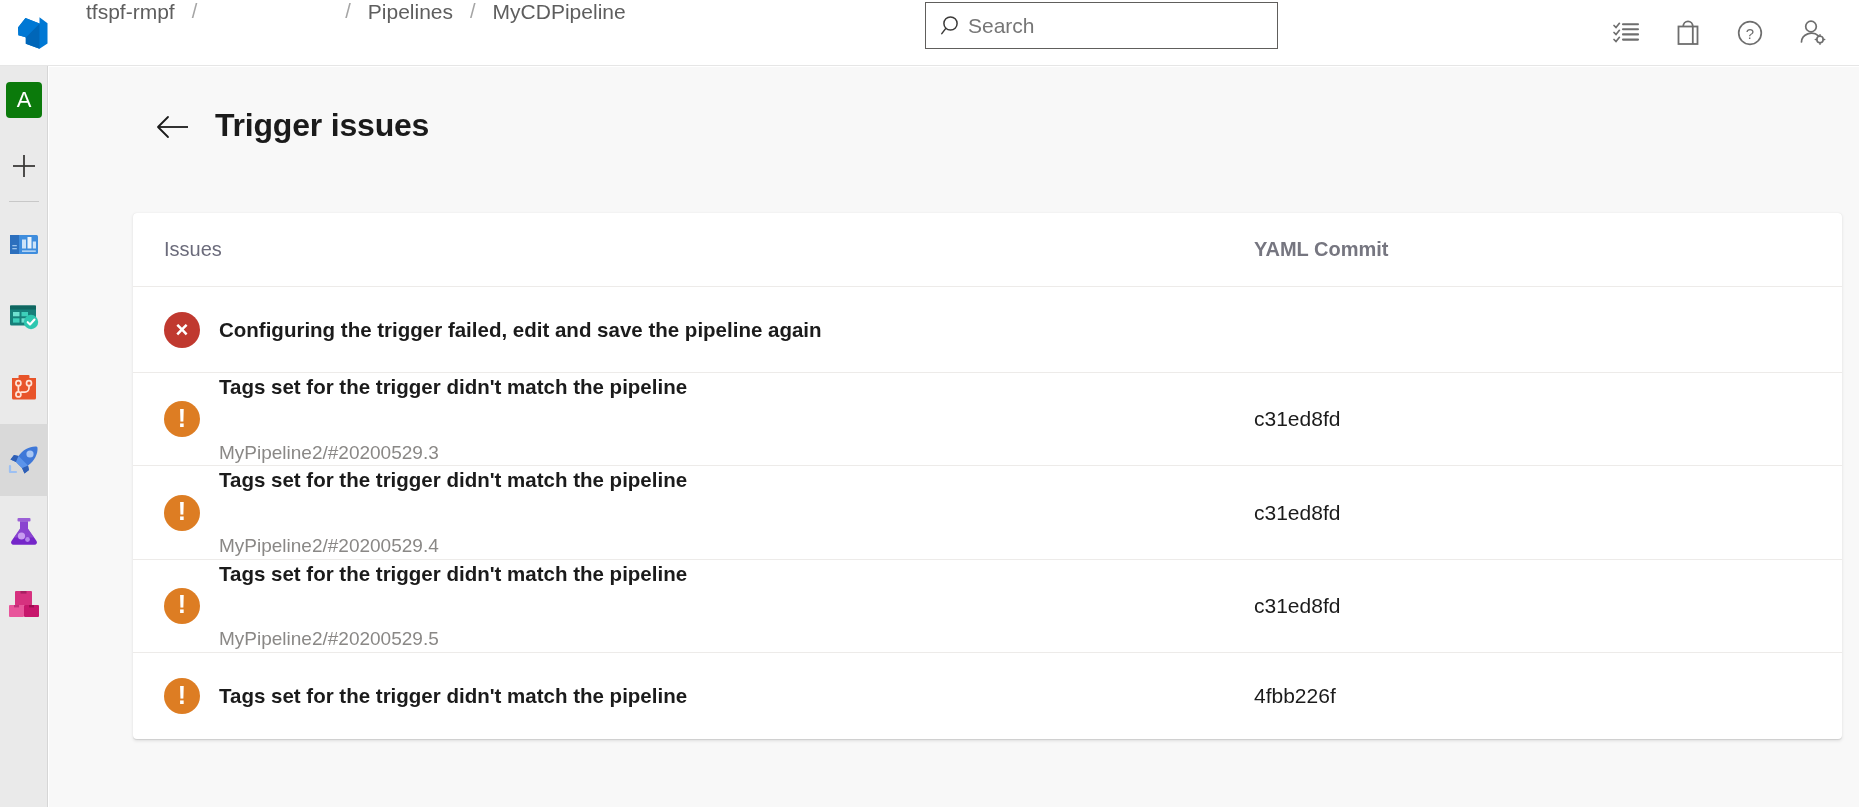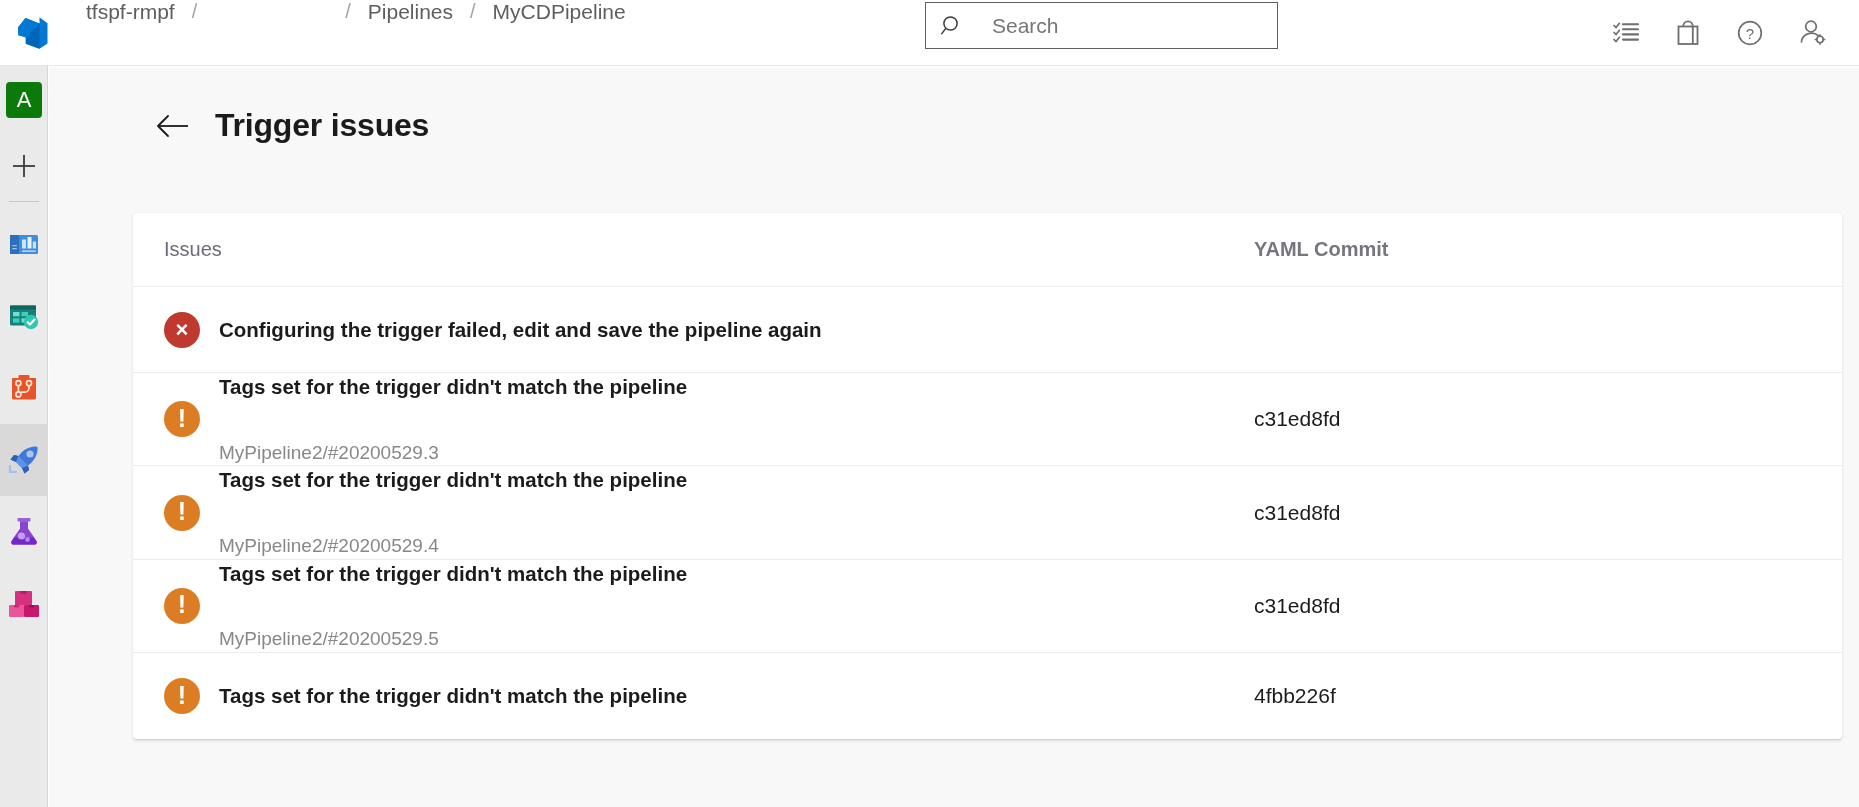--- a/index.html
+++ b/index.html
@@ -63,21 +63,21 @@
     align-items: center;
     padding-left: 14px;
   }
   .search-icon { flex: 0 0 26px; height: 24px; }
   .search-input {
     border: none; outline: none;
     font-family: "Liberation Sans", sans-serif;
     font-size: 21px;
     color: #6b6b6b;
     background: transparent;
-    margin-left: 24px;
+    margin-left: 0;
     width: 270px;
   }
   .search-input::placeholder { color: #767676; }
 
   .topicons {
     position: absolute;
     right: 16px; top: 0;
     height: 66px;
     display: flex;
     align-items: center;
@@ -131,21 +131,21 @@
   
   .main {
     position: absolute;
     left: 49px; top: 67px;
     width: 1810px; height: 740px;
     background: #f8f8f8;
     overflow: hidden;
   }
   .page-head {
     display: flex;
-    align-items: center;
+    align-items: flex-end;
     padding: 40px 0 0 107px;
   }
   .back-arrow {
     width: 34px; height: 34px;
     display: flex; align-items: center; justify-content: center;
     cursor: pointer;
     flex: 0 0 34px;
   }
   .page-title {
     font-size: 32px;

